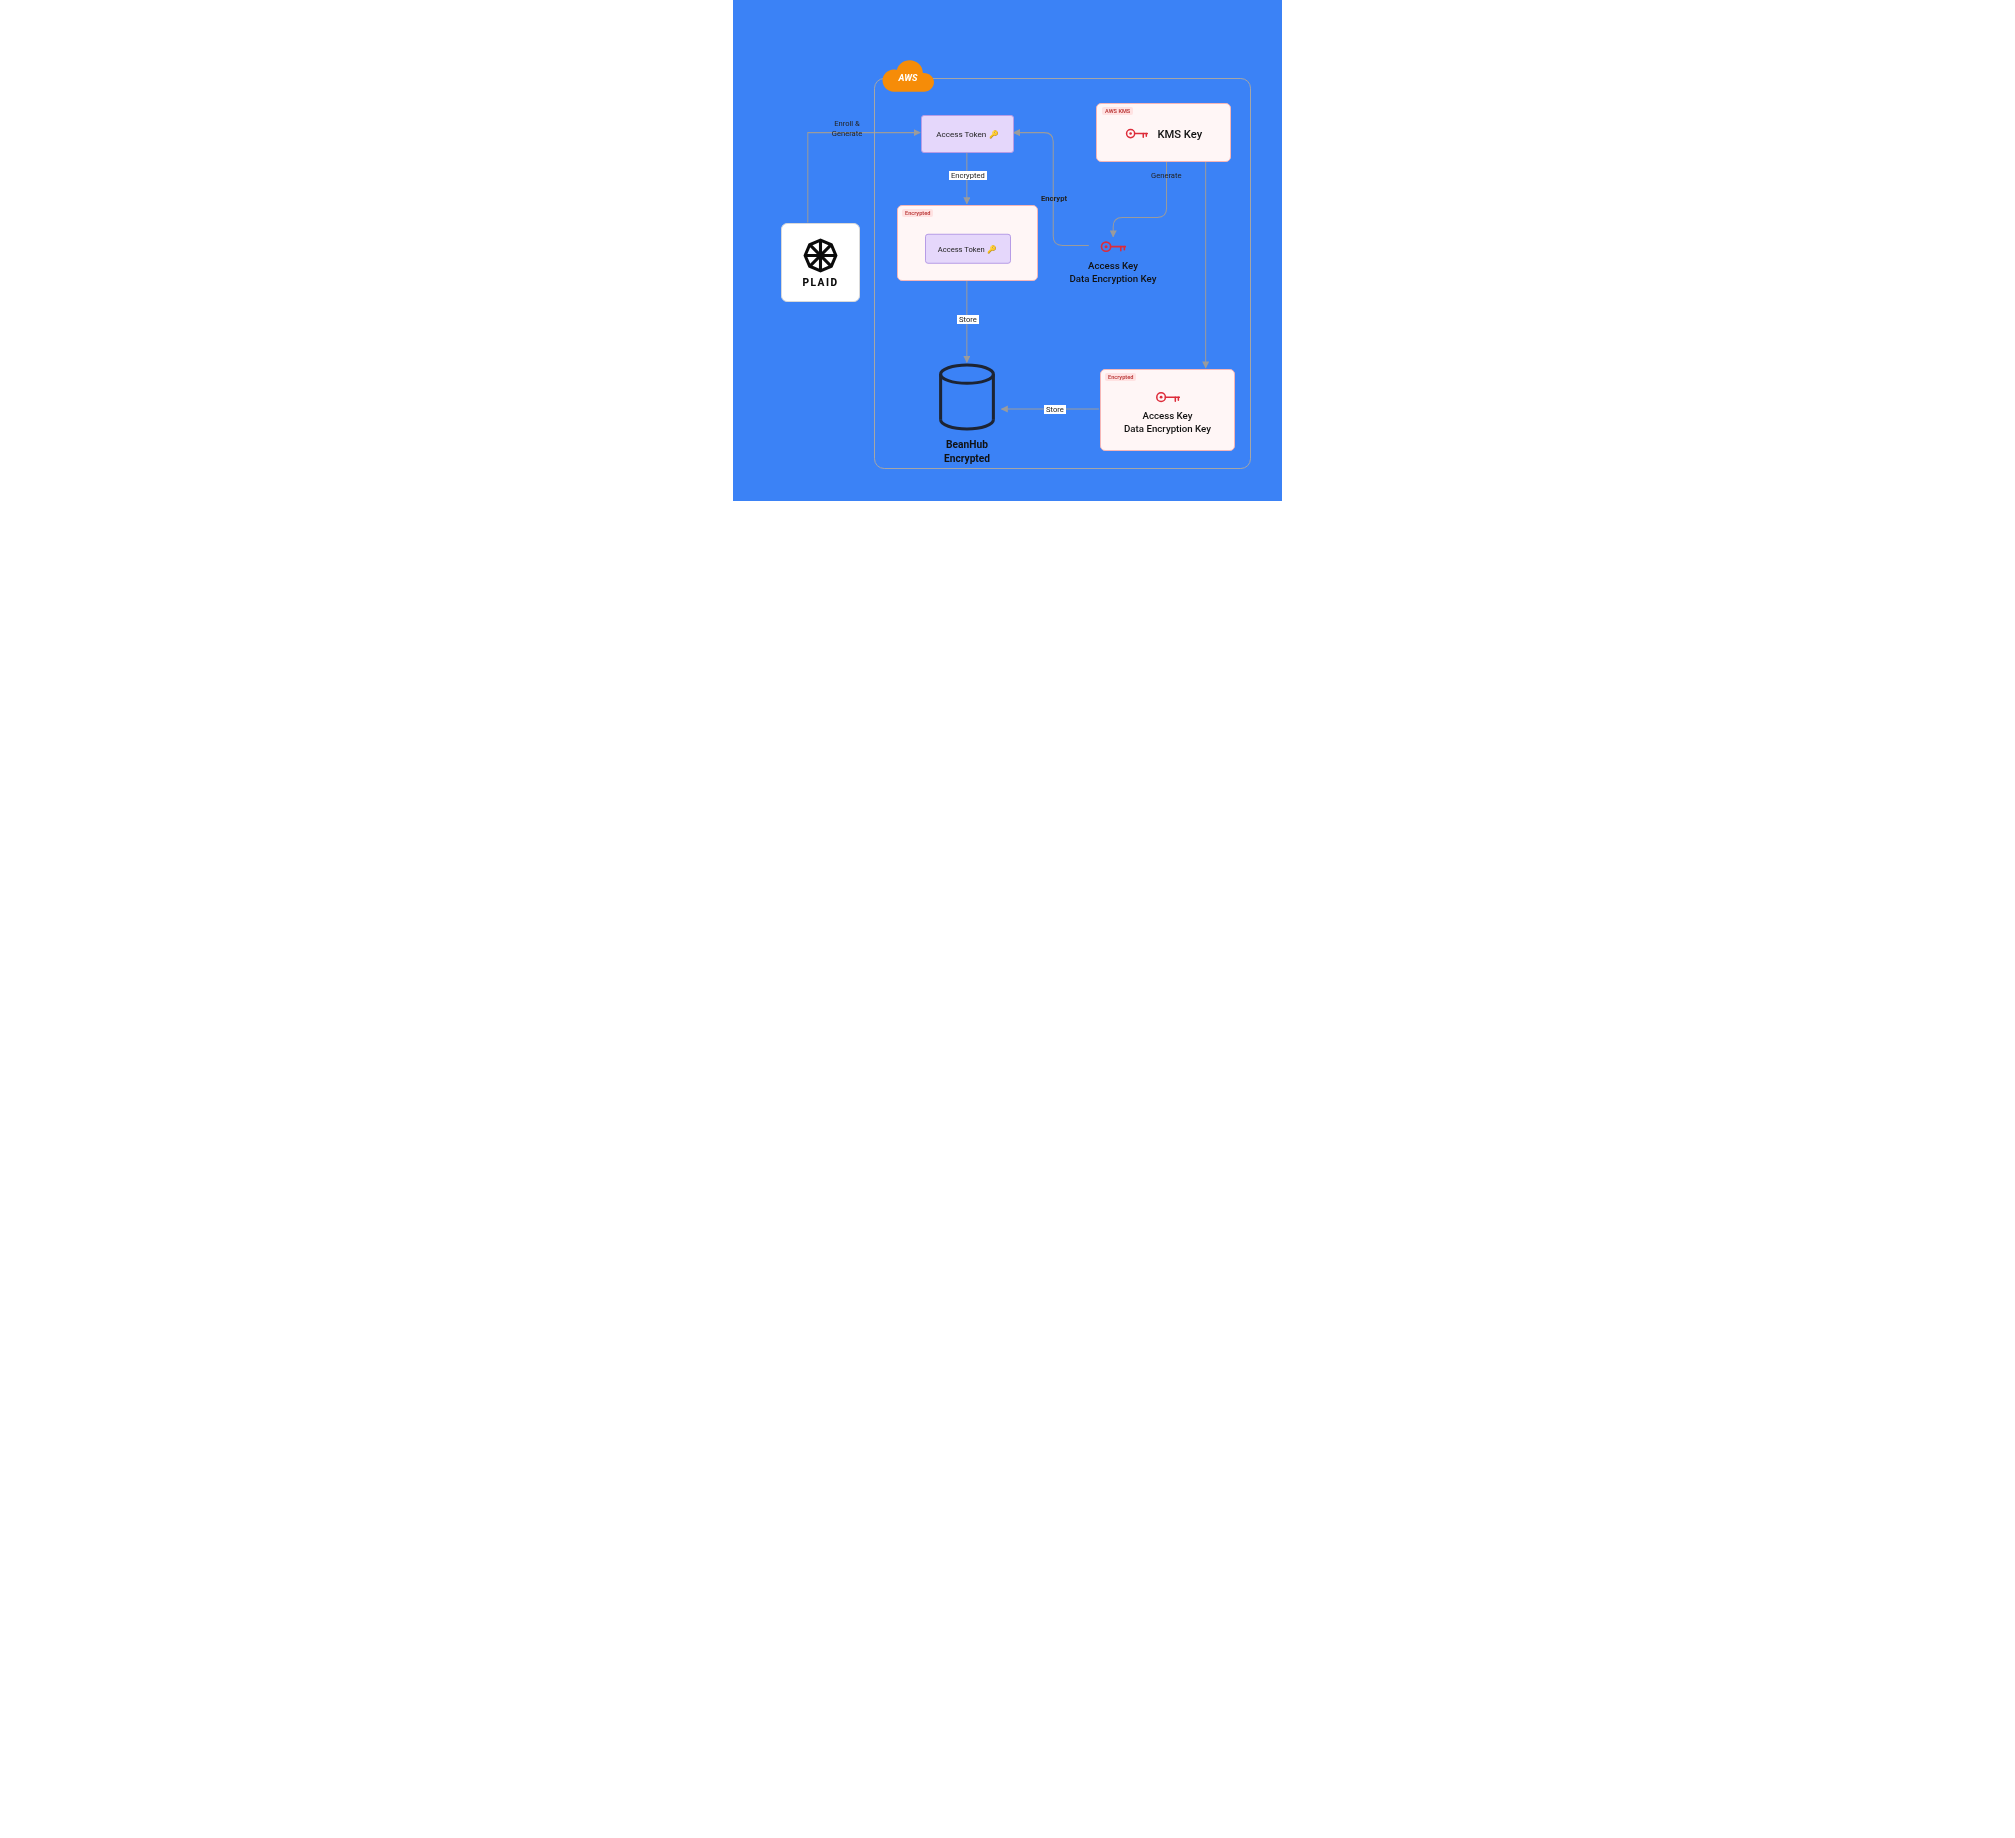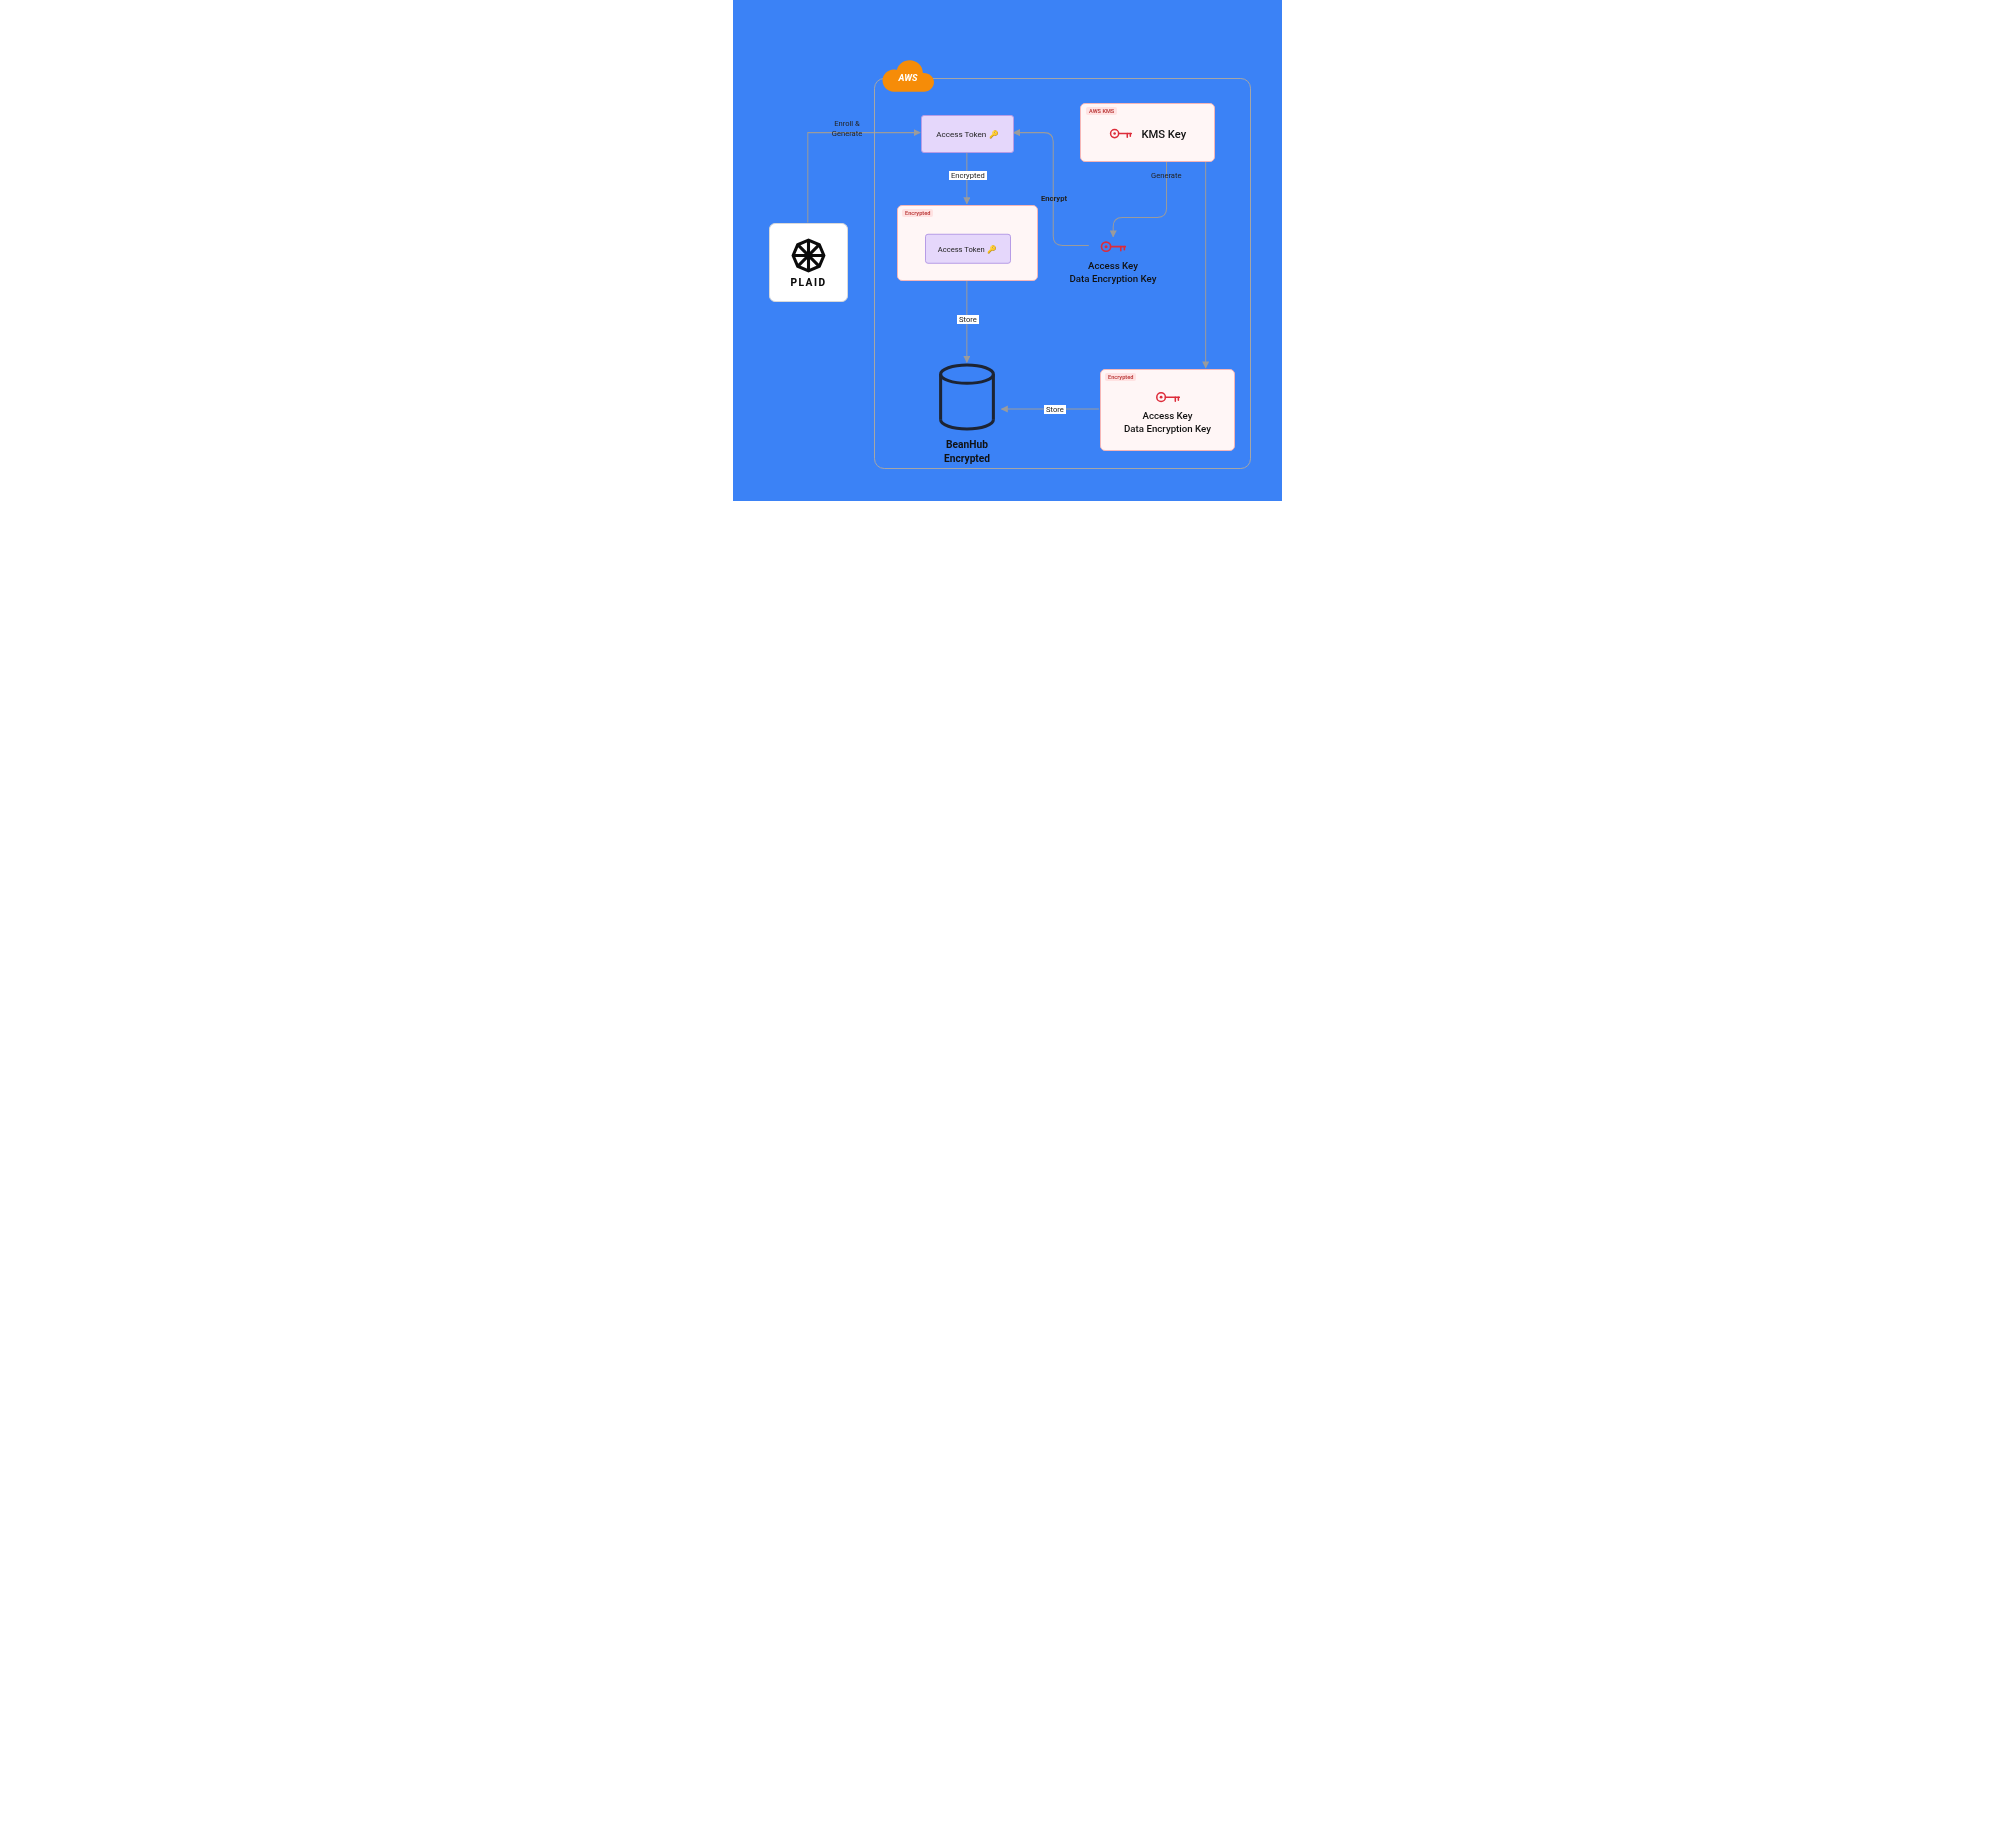--- a/index.html
+++ b/index.html
@@ -50,21 +50,21 @@
     color: #ffffff;
     font-style: italic;
     font-weight: 700;
     font-size: 9.1px;
     padding-top: 3px;
   }
 
   
   .plaid-card {
     position: absolute;
-    left: 36px;
+    left: 48px;
     top: 223px;
     width: 77px;
     height: 77px;
     border: 0.5px solid #d9d9d9;
     border-radius: 6.1px;
     background: #ffffff;
     display: flex;
     flex-direction: column;
     align-items: center;
     justify-content: center;
@@ -133,21 +133,21 @@
     align-items: center;
     justify-content: center;
     gap: 3px;
     font-size: 7.6px;
     color: #222;
   }
 
   
   .kms-box {
     position: absolute;
-    left: 347px;
+    left: 363px;
     top: 103px;
     width: 133px;
     height: 57px;
     border: 0.5px solid #f6b6b6;
     border-radius: 5.1px;
     background: #fff6f6;
   }
   .kms-tag {
     position: absolute;
     top: 3px;

